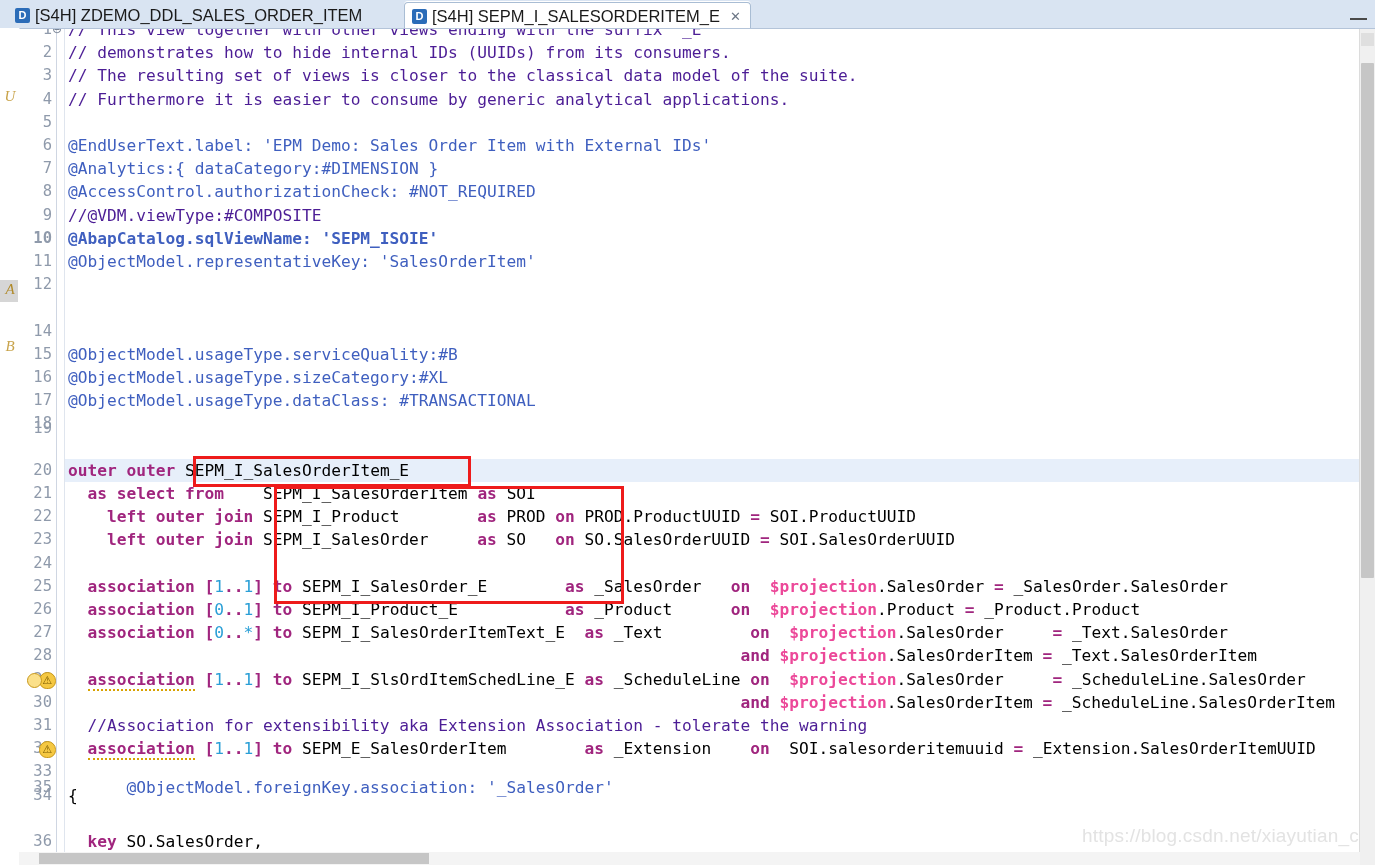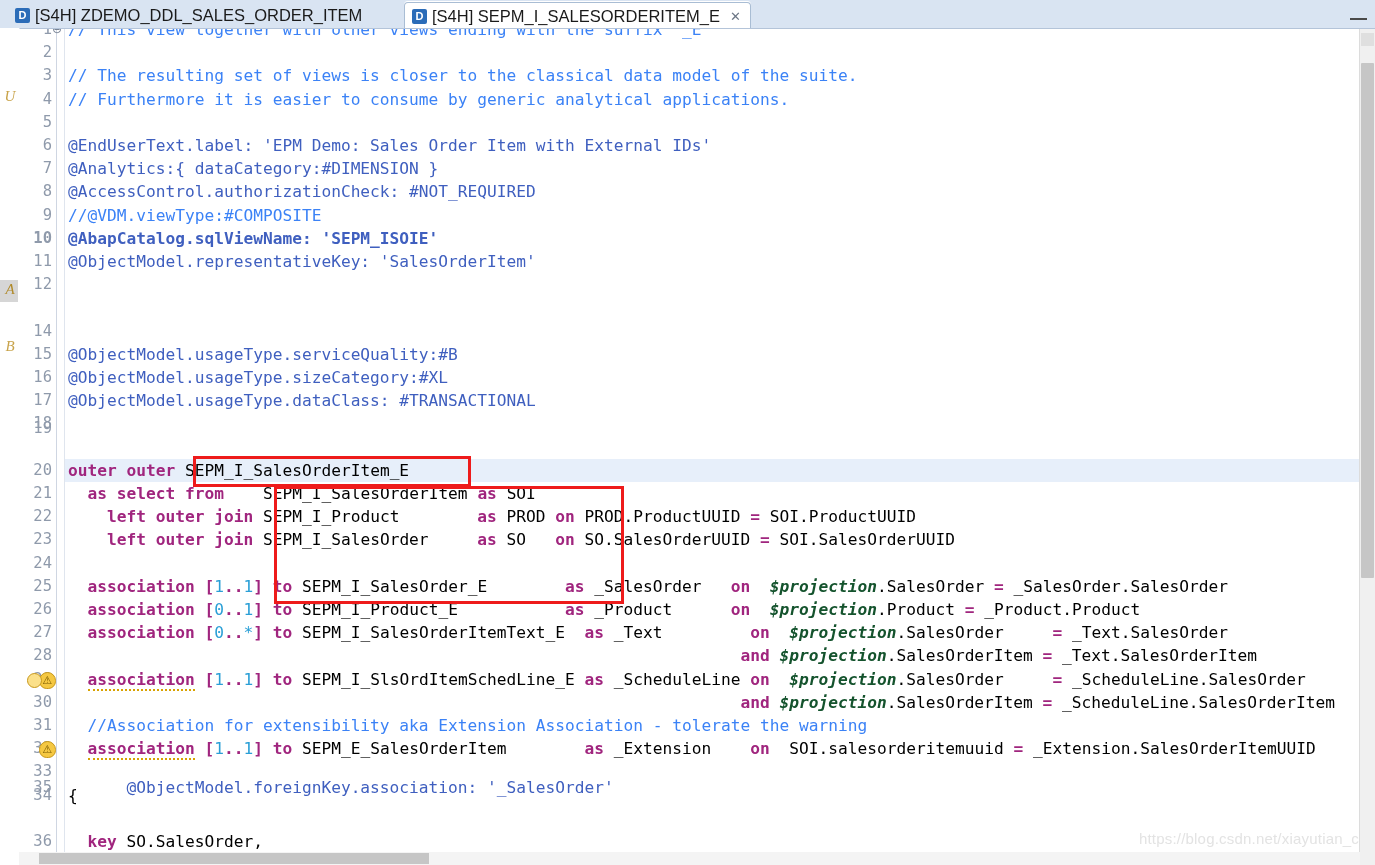--- a/index.html
+++ b/index.html
@@ -99,27 +99,27 @@
     font-family:"DejaVu Sans Mono",monospace;
     font-size:16.2px;letter-spacing:0px;
     color:#000000;white-space:pre;
   }
   .fold{
     position:absolute;left:33px;top:0;height:23.2px;line-height:23.2px;
     font-size:12px;color:#7a8596;font-family:"DejaVu Sans",sans-serif;
   }
 
   
-  .cmt{color:#3b82f6;}
+  .cmt{color:#4c1d95;}
   .ann{color:#3f5fbf;}
   .kw{color:#a0257e;font-weight:bold;}
   .num{color:#2a9fd6;}
   .id{color:#000000;}
   .op{color:#a0257e;font-weight:bold;}
-  .proj{color:#14532d;font-weight:bold;font-style:italic;}
+  .proj{color:#ec4899;font-weight:bold;}
 
   
   .sq{
     border-bottom:2px dotted #d8a200;
     padding-bottom:0px;
   }
 
   
   .mark{
     position:absolute;width:15px;height:15px;top:4px;
@@ -167,21 +167,21 @@
   
   .winbtn{
     position:absolute;right:8px;top:8px;width:17px;height:12px;
     border-bottom:2px solid #4a4a4a;box-sizing:border-box;
   }
 
   
   .watermark{
     position:absolute;right:16px;bottom:18px;
     font-family:"Liberation Sans",sans-serif;
-    font-size:15px;color:#e3e3e3;letter-spacing:0.2px;
+    font-size:19px;color:#e3e3e3;letter-spacing:0.2px;
     white-space:nowrap;
   }
 </style>
 </head>
 <body>
 
 <div id="app">
 
   <div class="tabbar">
     <div class="tab inactive">
@@ -203,21 +203,21 @@
     <div class="ls-glyph" style="top:310px;">B</div>
   </div>
 
   <div class="editor">
     <div class="gutter-bg"></div>
     <div class="gutter-sep"></div>
     <div class="gutter-sep2"></div>
 
     <div class="rows" id="rows">
         <div class="row" style="top: -11px;"><div class="lnum">1</div><div class="fold">⊖</div><div class="code"><span class="cmt">// This view together with other views ending with the suffix '_E'</span></div></div>
-        <div class="row" style="top: 12.2px;"><div class="lnum">2</div></div>
+        <div class="row" style="top: 12.2px;"><div class="lnum">2</div><div class="code"><span class="cmt">// demonstrates how to hide internal IDs (UUIDs) from its consumers.</span></div></div>
         <div class="row" style="top: 35.4px;"><div class="lnum">3</div><div class="code"><span class="cmt">// The resulting set of views is closer to the classical data model of the suite.</span></div></div>
         <div class="row" style="top: 58.6px;"><div class="lnum">4</div><div class="code"><span class="cmt">// Furthermore it is easier to consume by generic analytical applications.</span></div></div>
         <div class="row" style="top: 81.8px;"><div class="lnum">5</div><div class="code"></div></div>
         <div class="row" style="top: 105px;"><div class="lnum">6</div><div class="code"><span class="ann">@EndUserText.label: 'EPM Demo: Sales Order Item with External IDs'</span></div></div>
         <div class="row" style="top: 128.2px;"><div class="lnum">7</div><div class="code"><span class="ann">@Analytics:{ dataCategory:#DIMENSION }</span></div></div>
         <div class="row" style="top: 151.4px;"><div class="lnum">8</div><div class="code"><span class="ann">@AccessControl.authorizationCheck: #NOT_REQUIRED</span></div></div>
         <div class="row" style="top: 174.6px;"><div class="lnum">9</div><div class="code"><span class="cmt">//@VDM.viewType:#COMPOSITE</span></div></div>
         <div class="row" style="top: 197.8px; font-weight: bold;"><div class="lnum">10</div><div class="code"><span class="ann">@AbapCatalog.sqlViewName: 'SEPM_ISOIE'</span></div></div>
         <div class="row" style="top: 221px;"><div class="lnum">11</div><div class="code"><span class="ann">@ObjectModel.representativeKey: 'SalesOrderItem'</span></div></div>
         <div class="row" style="top: 244.2px;"><div class="lnum">12</div><div class="code"></div></div>

